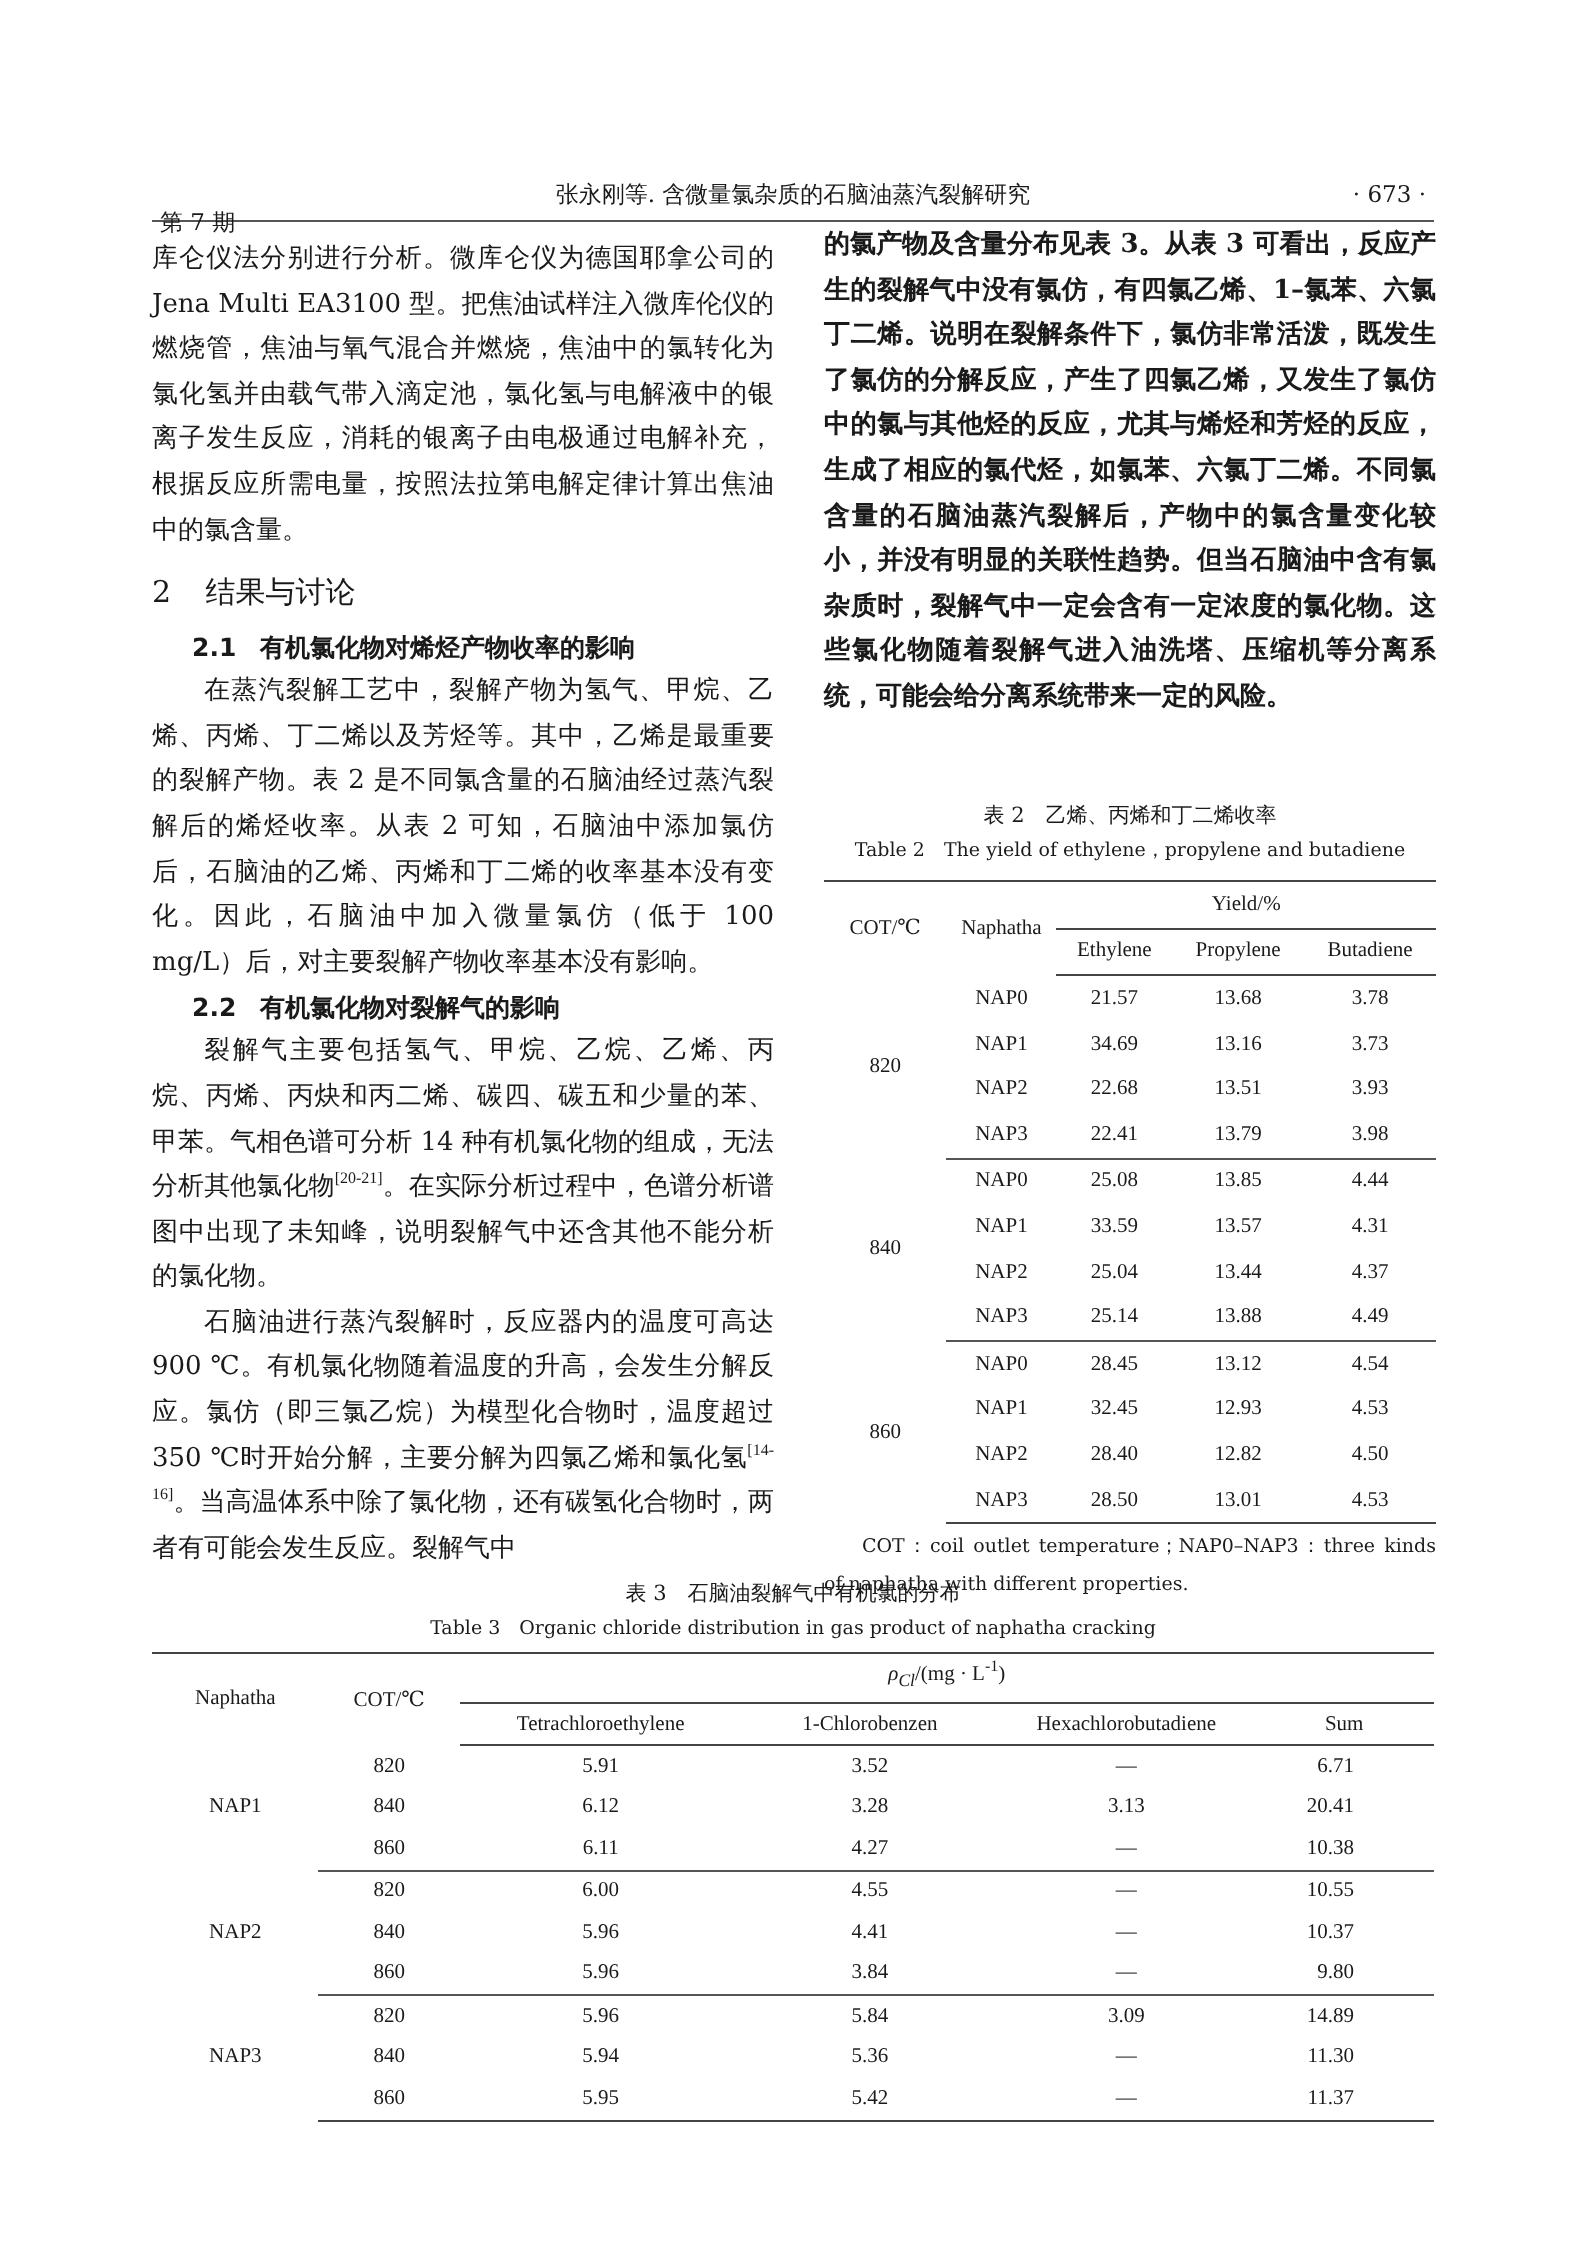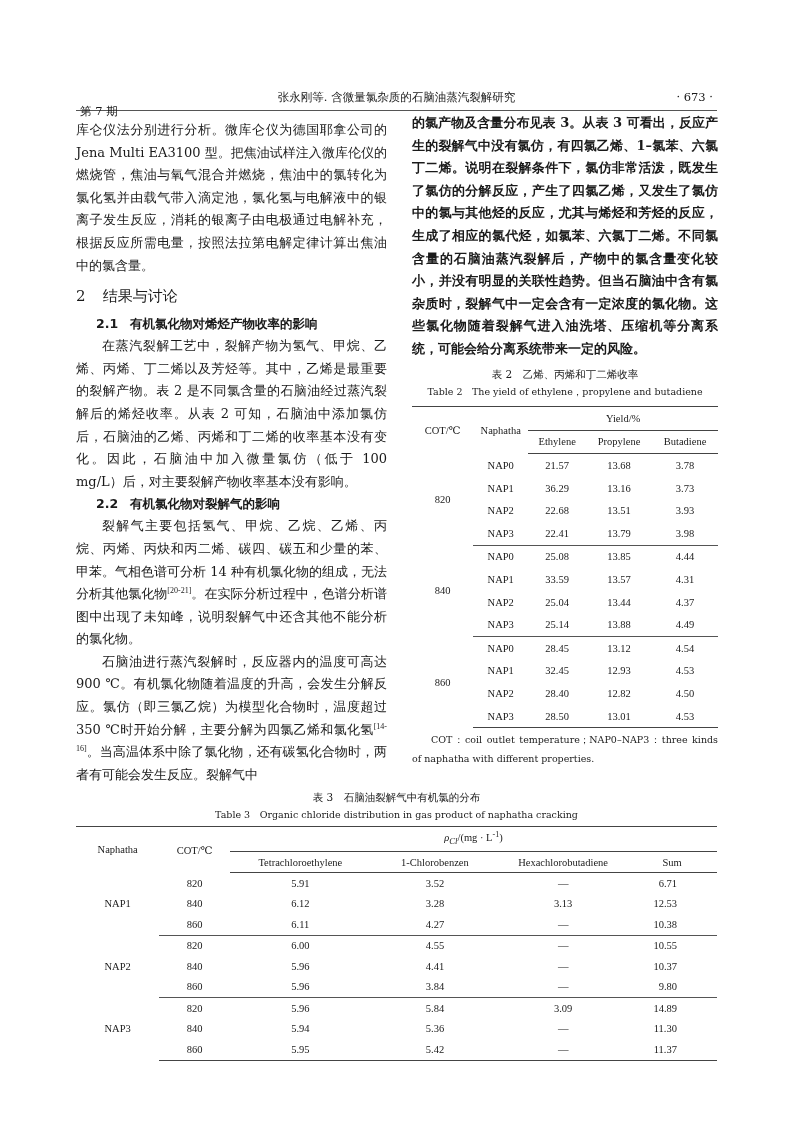--- a/index.html
+++ b/index.html
@@ -25,21 +25,21 @@
   .h2 { font-size: 15px; margin: 8px 0 6px 0 !important; line-height: 22px; }
   .h2 .num { display: inline-block; width: 22px; }
   .h3 { font-family: "DejaVu Sans", "Liberation Sans", sans-serif; font-weight: bold; font-size: 12.5px; line-height: 22px; }
   .h3 .num { display: inline-block; width: 34px; margin-left: 20px; }
   sup { font-size: 8px; line-height: 0; font-family: Liberation Serif, serif; }
 
   .tcap-cn { text-align: center; font-size: 10.5px; line-height: 17px; }
   .tcap-en { text-align: center; font-size: 9.5px; line-height: 17px; }
 
   table { border-collapse: collapse; font-family: "Liberation Serif", "DejaVu Serif", serif; }
-  .t2 { position: absolute; left: 412px; top: 366px; width: 306px; }
+  .t2 { position: absolute; left: 412px; top: 400px; width: 306px; }
   .t2 table { width: 100%; font-size: 10.5px; }
   .t2 th, .t2 td { text-align: center; font-weight: normal; padding: 0; height: 22.6px; }
   .t2 thead tr:first-child th { border-top: 1.5px solid #444; }
   .t2 thead tr:last-child th { border-bottom: 1.2px solid #444; }
   .t2 th.span-head { border-bottom: 1px solid #444; }
   .t2 tbody.grp tr:last-child td { border-bottom: 1.2px solid #555; }
   .t2 tbody.grp-last tr:last-child td { border-bottom: 1.5px solid #444; }
   .t2 .note { font-size: 9.5px; line-height: 19px; margin-top: 2px; text-indent: 2em; text-align: justify; }
 
   .t3 { position: absolute; left: 76px; top: 789px; width: 641px; }
@@ -102,21 +102,21 @@
     <tbody id="t2-body-0" class="grp">
         <tr>
           <td rowspan="4">820</td>
           <td>NAP0</td>
           <td>21.57</td>
           <td>13.68</td>
           <td>3.78</td>
         </tr>
         <tr>
           <td>NAP1</td>
-          <td>36.29</td>
+          <td>34.69</td>
           <td>13.16</td>
           <td>3.73</td>
         </tr>
         <tr>
           <td>NAP2</td>
           <td>22.68</td>
           <td>13.51</td>
           <td>3.93</td>
         </tr>
         <tr>
@@ -208,21 +208,21 @@
           <td>5.91</td>
           <td>3.52</td>
           <td>—</td>
           <td class="sum">6.71</td>
         </tr>
         <tr>
           <td>840</td>
           <td>6.12</td>
           <td>3.28</td>
           <td>3.13</td>
-          <td class="sum">12.53</td>
+          <td class="sum">20.41</td>
         </tr>
         <tr>
           <td>860</td>
           <td>6.11</td>
           <td>4.27</td>
           <td>—</td>
           <td class="sum">10.38</td>
         </tr>
       </tbody>
     <tbody id="t3-body-1" class="grp">

